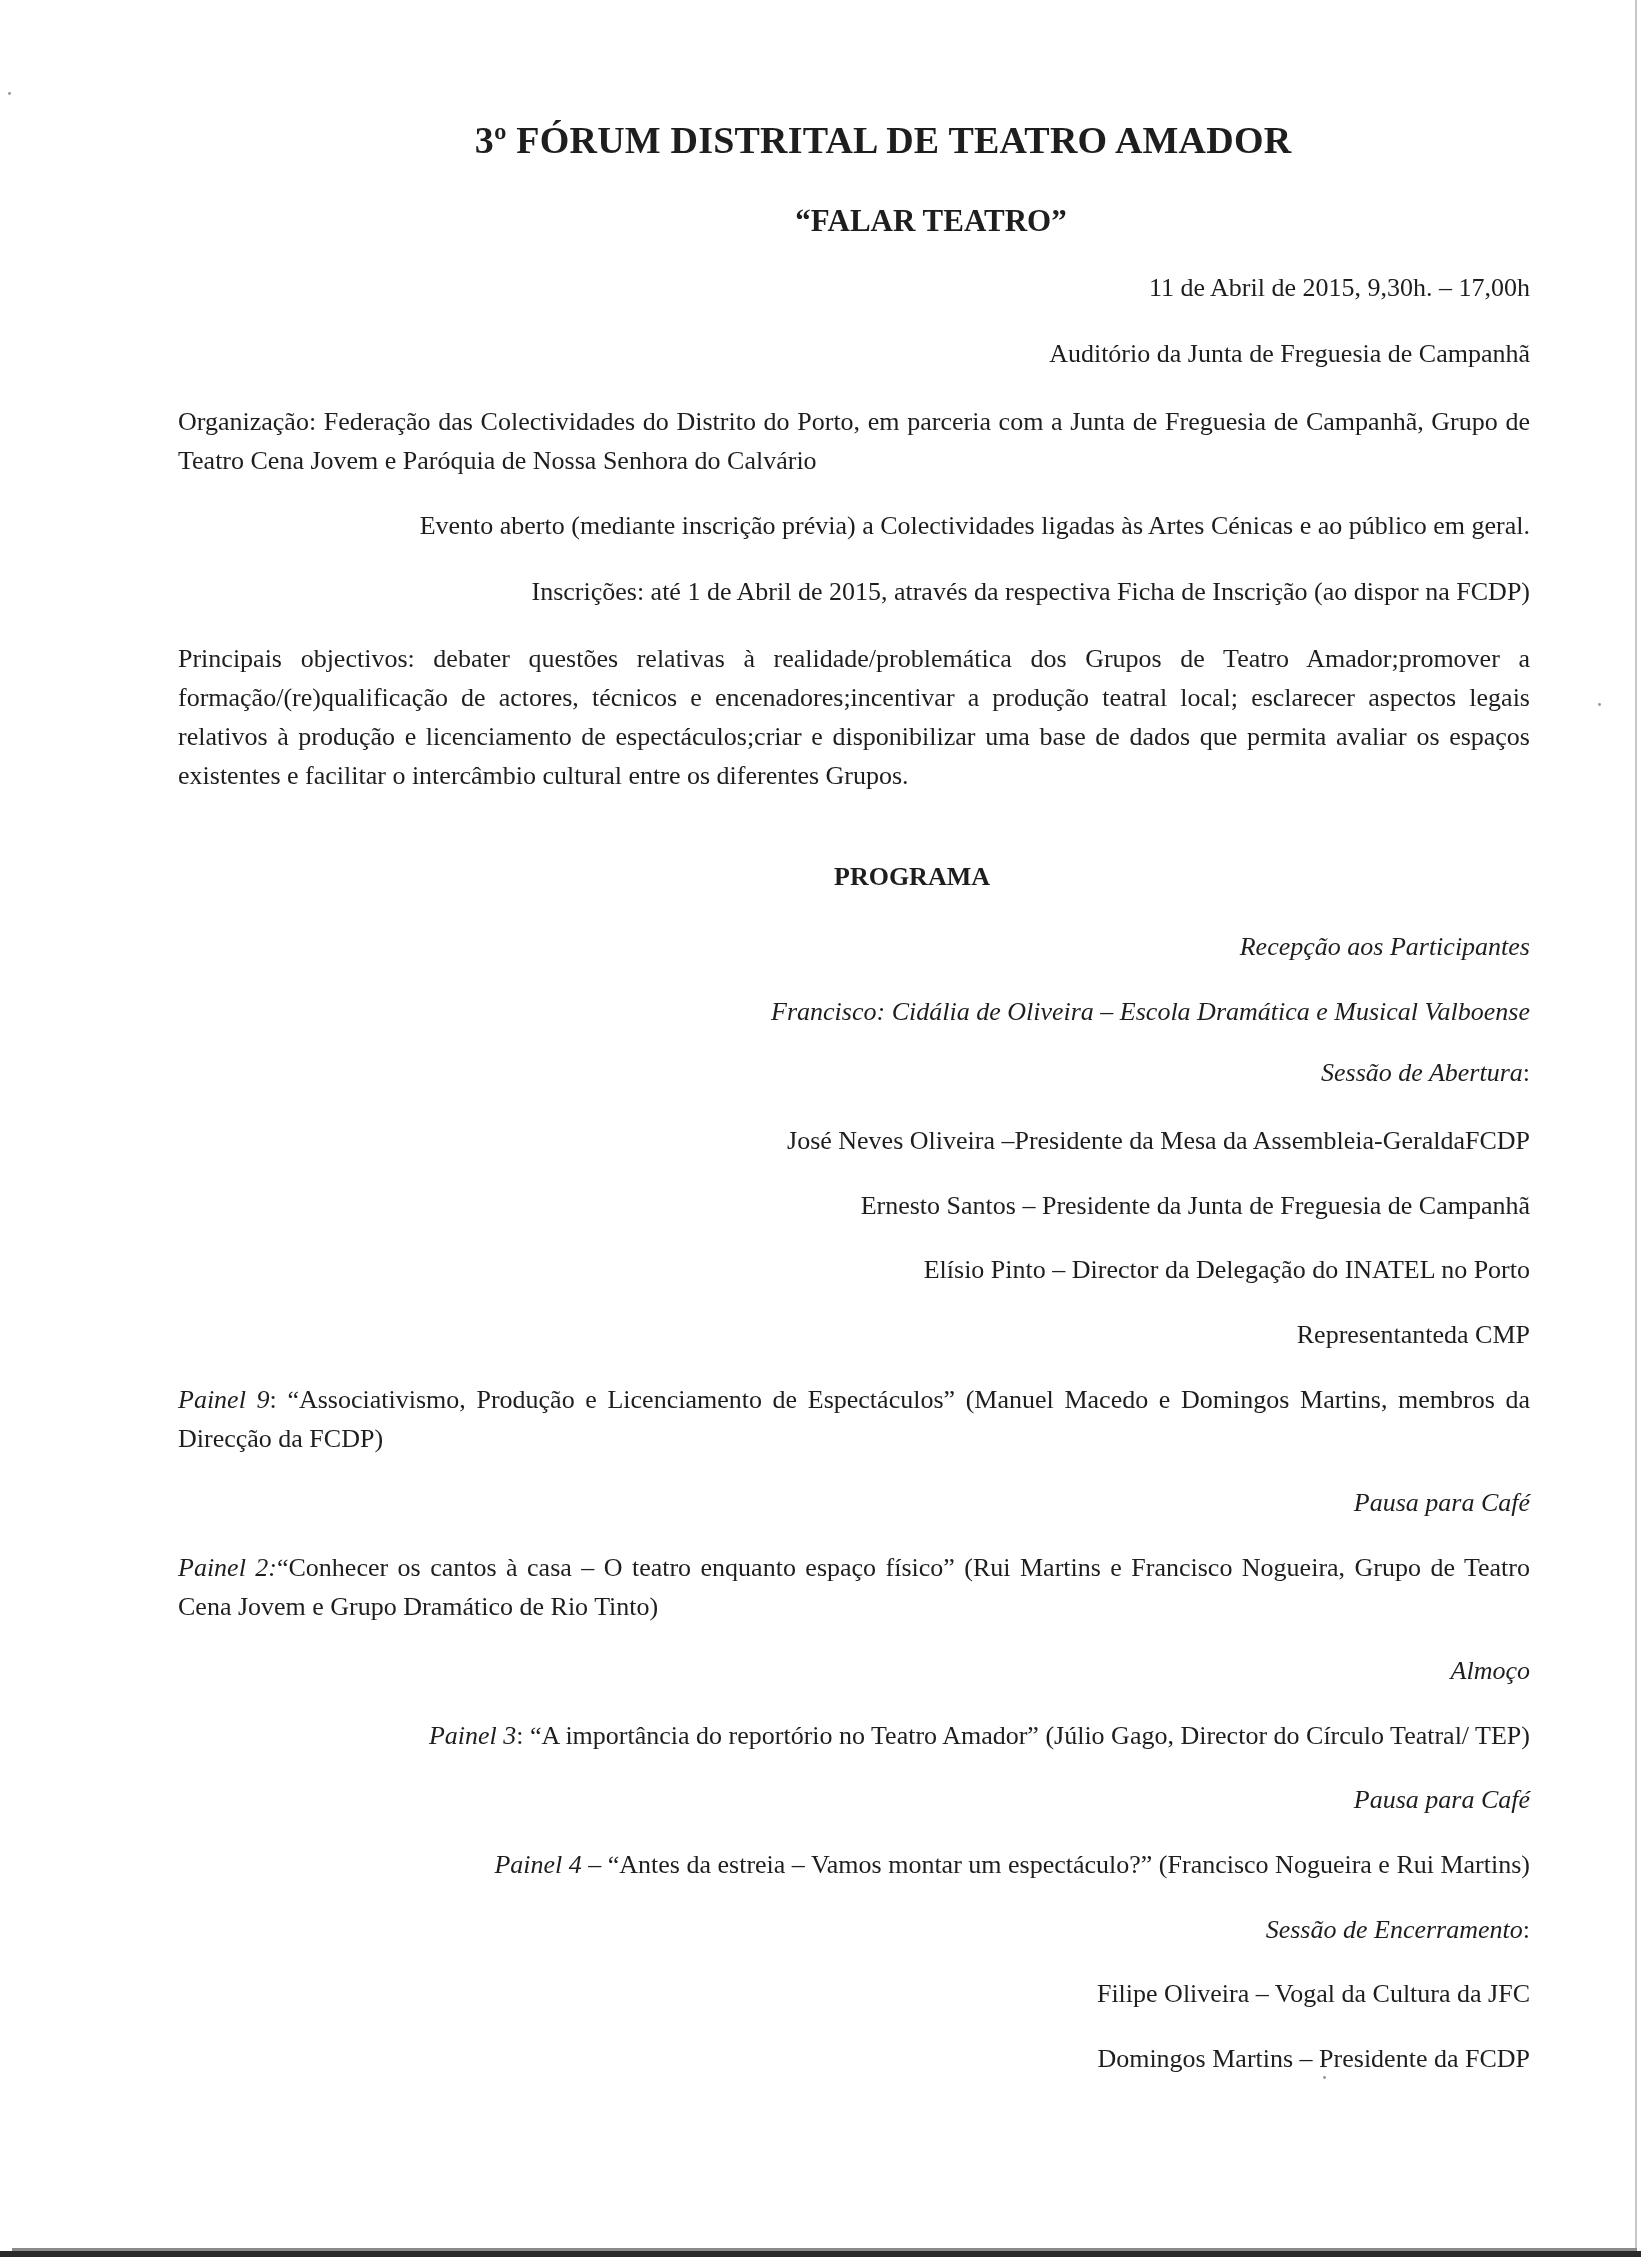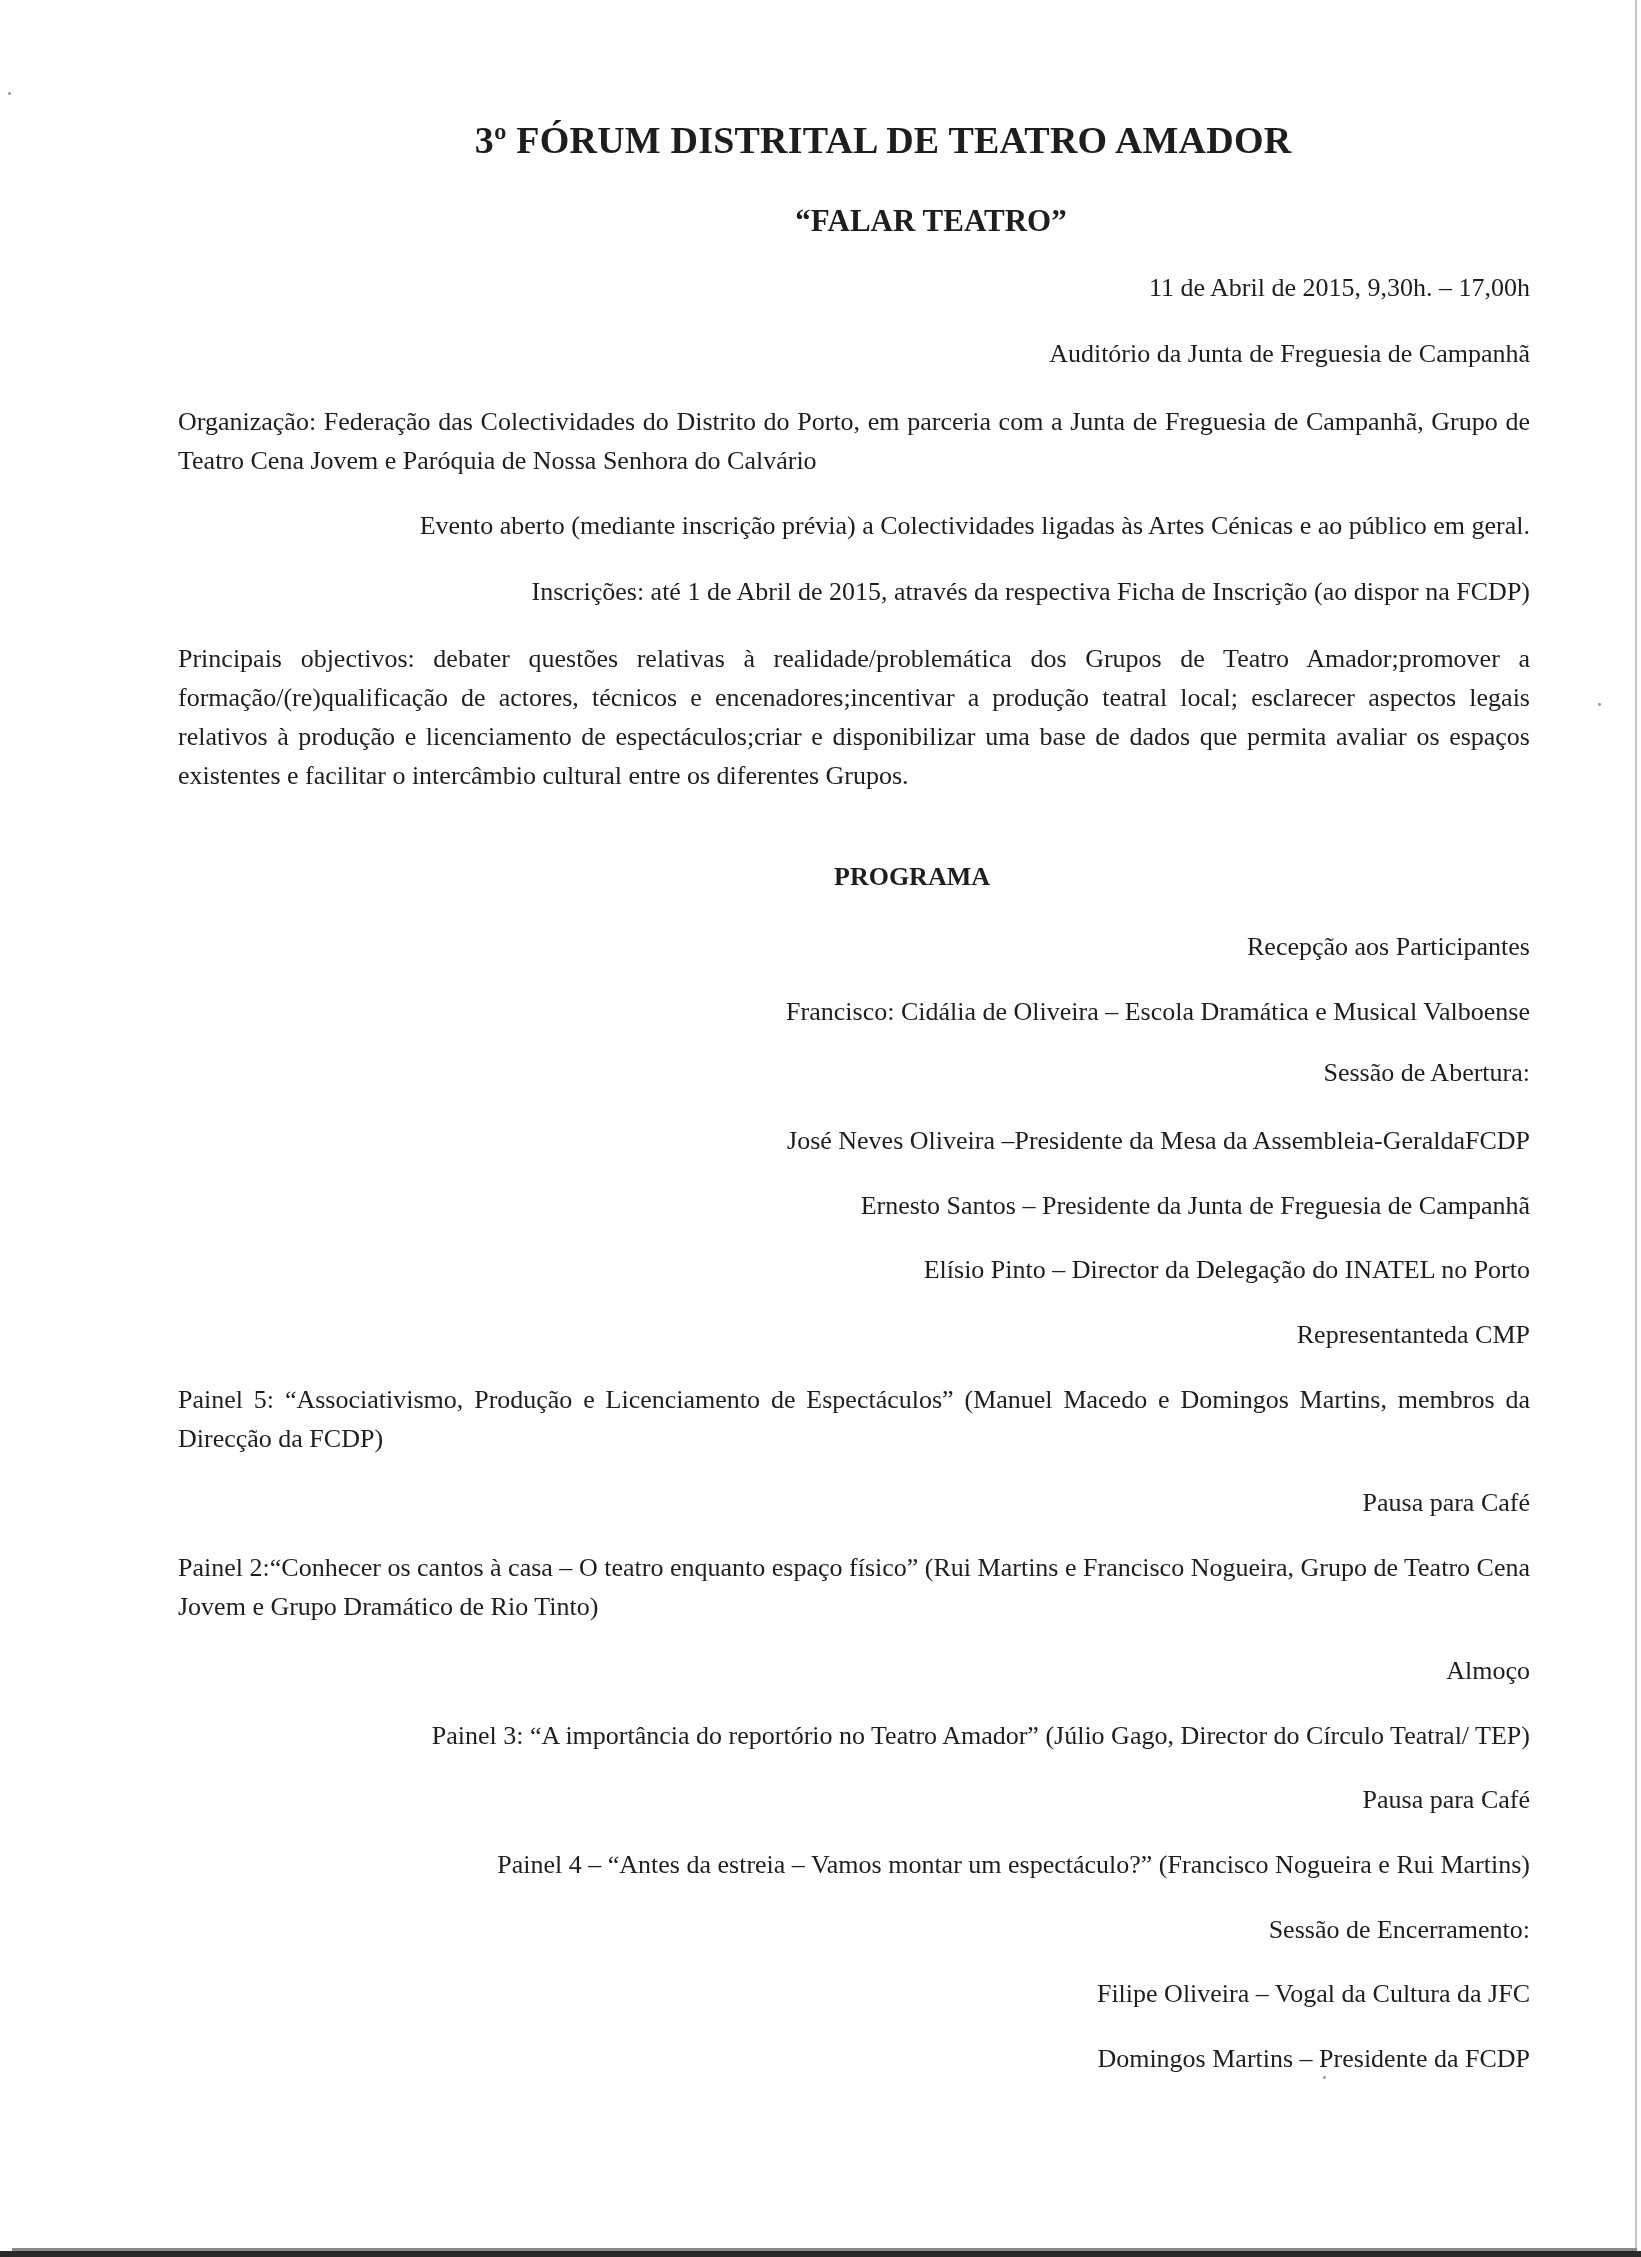--- a/index.html
+++ b/index.html
@@ -70,21 +70,21 @@
     }
     .p {
       position: absolute;
       left: 0;
       width: 1352px;
       font-size: 26px;
       line-height: 39px;
       text-align: justify;
     }
     .p.nojust { text-align: right; }
-    .it { }
+    .it { font-style: italic; }
     .indent { left: 97px; width: 1255px; }
     .section-heading {
       position: absolute;
       top: 862px;
       left: 0;
       width: 1352px;
       text-align: center;
       font-weight: bold;
       font-size: 26px;
       padding-left: 116px;
@@ -126,21 +126,21 @@
   <div class="p nojust it" style="top:927px;">Recepção aos Participantes</div>
   <div class="p nojust it" style="top:992px;">Francisco: Cidália de Oliveira – Escola Dramática e Musical Valboense</div>
 
   <div class="p nojust" style="top:1053px;"><span class="it">Sessão de Abertura</span><span>:</span></div>
 
   <div class="p nojust indent" style="top:1121px;">José Neves Oliveira –Presidente da Mesa da Assembleia-GeraldaFCDP</div>
   <div class="p nojust indent" style="top:1186px;">Ernesto Santos – Presidente da Junta de Freguesia de Campanhã</div>
   <div class="p nojust indent" style="top:1250px;">Elísio Pinto – Director da Delegação do INATEL no Porto</div>
   <div class="p nojust indent" style="top:1315px;">Representanteda CMP</div>
 
-  <div class="p" style="top:1380px;"><span class="it">Painel 5</span><span>: “Associativismo, Produção e Licenciamento de Espectáculos” (Manuel Macedo e Domingos Martins, membros da Direcção da FCDP)</span></div>
+  <div class="p" style="top:1380px;"><span class="it">Painel 9</span><span>: “Associativismo, Produção e Licenciamento de Espectáculos” (Manuel Macedo e Domingos Martins, membros da Direcção da FCDP)</span></div>
 
   <div class="p nojust it" style="top:1483px;">Pausa para Café</div>
 
   <div class="p" style="top:1548px;"><span class="it">Painel 2:</span><span>“Conhecer os cantos à casa – O teatro enquanto espaço físico” (Rui Martins e Francisco Nogueira, Grupo de Teatro Cena Jovem e Grupo Dramático de Rio Tinto)</span></div>
 
   <div class="p nojust it" style="top:1651px;">Almoço</div>
 
   <div class="p nojust" style="top:1716px;"><span class="it">Painel 3</span><span>: “A importância do reportório no Teatro Amador” (Júlio Gago, Director do Círculo Teatral/ TEP)</span></div>
 
   <div class="p nojust it" style="top:1780px;">Pausa para Café</div>

